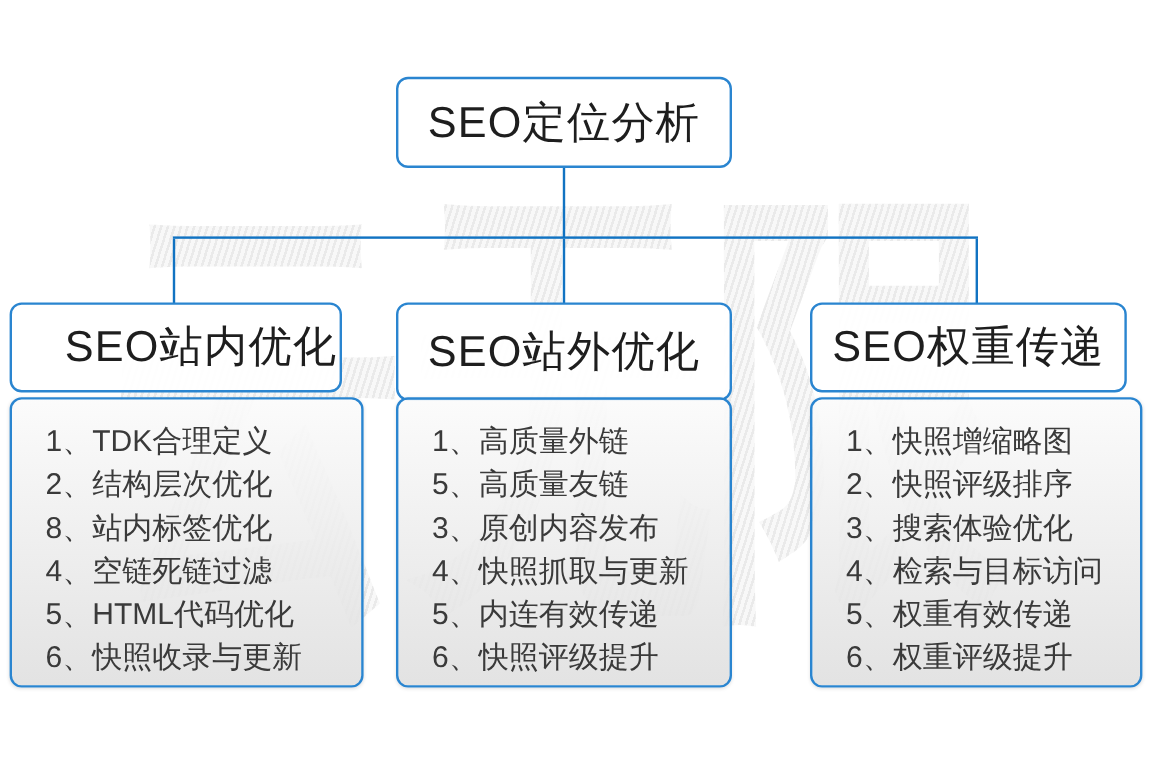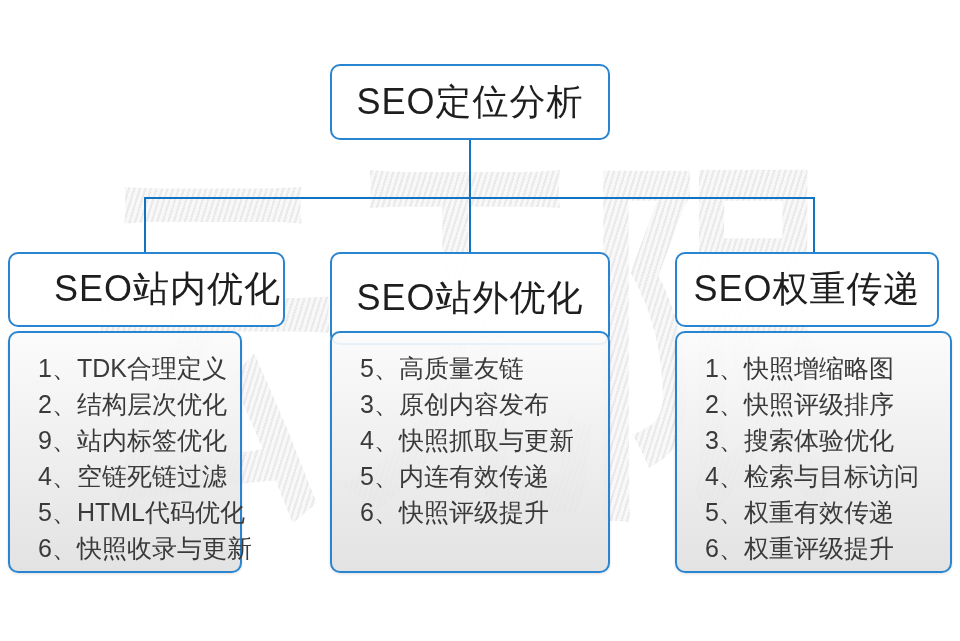--- a/index.html
+++ b/index.html
@@ -71,37 +71,37 @@
     z-index: 2;
   }
   .node-title {
     font-size: 36px;
     color: #1e1e1e;
     letter-spacing: 1px;
     white-space: nowrap;
   }
   .root-node   { left: 330px; top: 64px;  width: 280px; height: 76px; }
   .header-l    { left: 8px;   top: 252px; width: 277px; height: 75px; padding-left: 42px; }
-  .header-m    { left: 330px; top: 252px; width: 280px; height: 93px; }
+  .header-m    { left: 330px; top: 252px; width: 280px; height: 82px; }
   .header-r    { left: 675px; top: 252px; width: 264px; height: 75px; }
 
   .listbox {
     position: absolute;
     box-sizing: border-box;
     border: 2px solid #2a85d0;
     border-radius: 10px;
     background: linear-gradient(180deg,
       rgba(251, 251, 251, 0.92) 0%,
       rgba(238, 238, 238, 0.88) 45%,
       rgba(222, 222, 222, 0.86) 100%);
     box-shadow: 0 1px 3px rgba(0, 0, 0, 0.12);
     z-index: 2;
     padding: 17px 10px 0 28px;
   }
-  .list-l { left: 8px;   top: 331px; width: 234px; height: 242px; }
+  .list-l { left: 8px;   top: 331px; width: 295px; height: 242px; }
   .list-m { left: 330px; top: 331px; width: 280px; height: 242px; }
   .list-r { left: 675px; top: 331px; width: 277px; height: 242px; }
 
   .item {
     font-size: 25px;
     line-height: 36px;
     color: #3a3a3a;
     white-space: nowrap;
   }
 </style>
@@ -128,27 +128,28 @@
   <div class="node header-m">
     <span class="node-title">SEO站外优化</span>
   </div>
   <div class="node header-r">
     <span class="node-title">SEO权重传递</span>
   </div>
 
   <div class="listbox list-l">
     <div class="item">1、TDK合理定义</div>
     <div class="item">2、结构层次优化</div>
-    <div class="item">9、站内标签优化</div>
+    <div class="item">8、站内标签优化</div>
     <div class="item">4、空链死链过滤</div>
     <div class="item">5、HTML代码优化</div>
     <div class="item">6、快照收录与更新</div>
   </div>
 
   <div class="listbox list-m">
+    <div class="item">1、高质量外链</div>
     <div class="item">5、高质量友链</div>
     <div class="item">3、原创内容发布</div>
     <div class="item">4、快照抓取与更新</div>
     <div class="item">5、内连有效传递</div>
     <div class="item">6、快照评级提升</div>
   </div>
 
   <div class="listbox list-r">
     <div class="item">1、快照增缩略图</div>
     <div class="item">2、快照评级排序</div>

